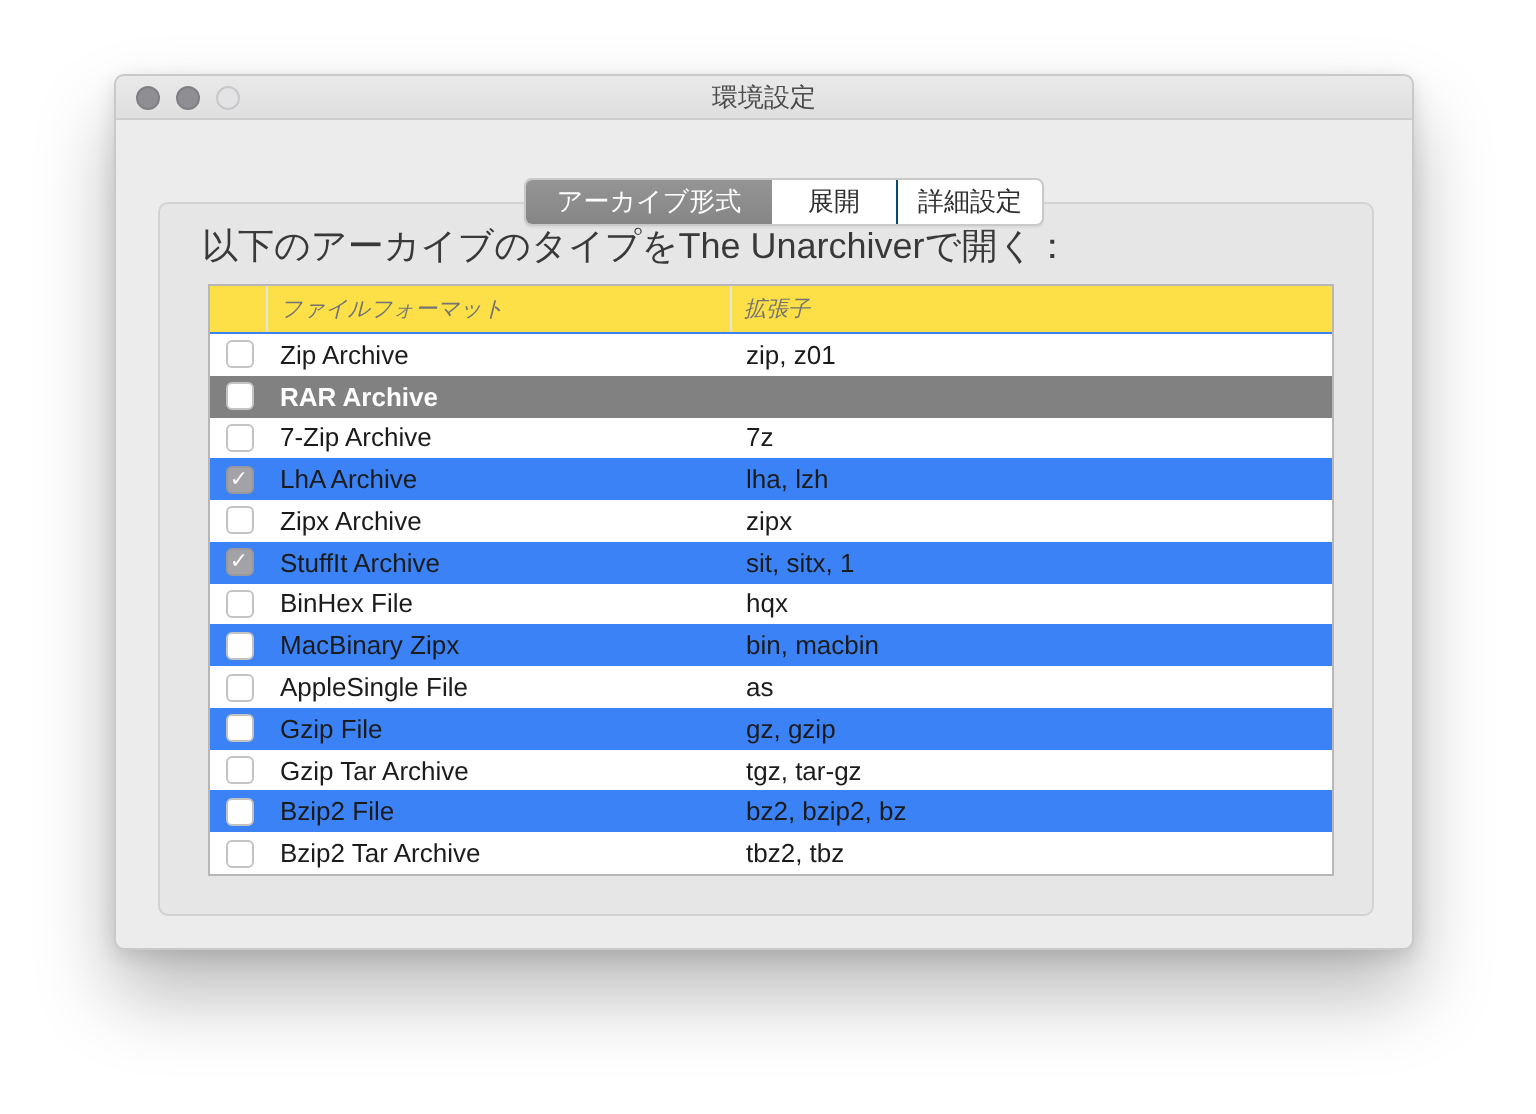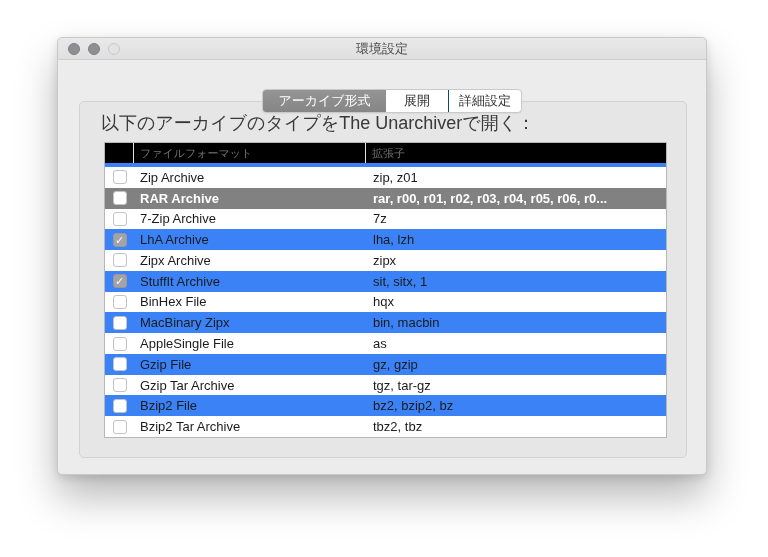--- a/index.html
+++ b/index.html
@@ -79,23 +79,23 @@
   .table {
     position:absolute; left:46px; top:104px; width:563px; height:296px;
     background:#ffffff;
     border:1px solid #b7b7b7;
     display:flex; flex-direction:column;
     overflow:hidden;
     z-index:2;
   }
   .thead {
     height:24px; flex:0 0 24px; display:flex;
-    background:#000000;
-    border-bottom:4px solid #3b82f6;
-    font-size:11px; color:#737373;
+    background:#fde047;
+    border-bottom:1px solid #3b82f6;
+    font-size:11px; color:#737373;font-style:italic;
   }
   .th { display:flex; align-items:center; padding-left:6px; }
   .th-check { width:29px; border-right:1px solid #e3e3e3; }
   .th-name  { width:232px; border-right:1px solid #e3e3e3; }
   .th-ext   { flex:1; }
 
   .tbody { flex:1; display:flex; flex-direction:column; }
   .row {
     flex:1; display:flex; align-items:center;
     font-size:13px; color:#1b1b1b;
@@ -156,21 +156,20 @@
             <span class="checkbox"></span>
           </div>
           <div class="cell-name">Zip Archive</div>
           <div class="cell-ext">zip, z01</div>
         </div>
         <div class="row alt selected">
           <div class="cell-check">
             <span class="checkbox"></span>
           </div>
           <div class="cell-name">RAR Archive</div>
-          <div class="cell-ext">rar, r00, r01, r02, r03, r04, r05, r06, r0...</div>
         </div>
         <div class="row">
           <div class="cell-check">
             <span class="checkbox"></span>
           </div>
           <div class="cell-name">7-Zip Archive</div>
           <div class="cell-ext">7z</div>
         </div>
         <div class="row alt">
           <div class="cell-check">

